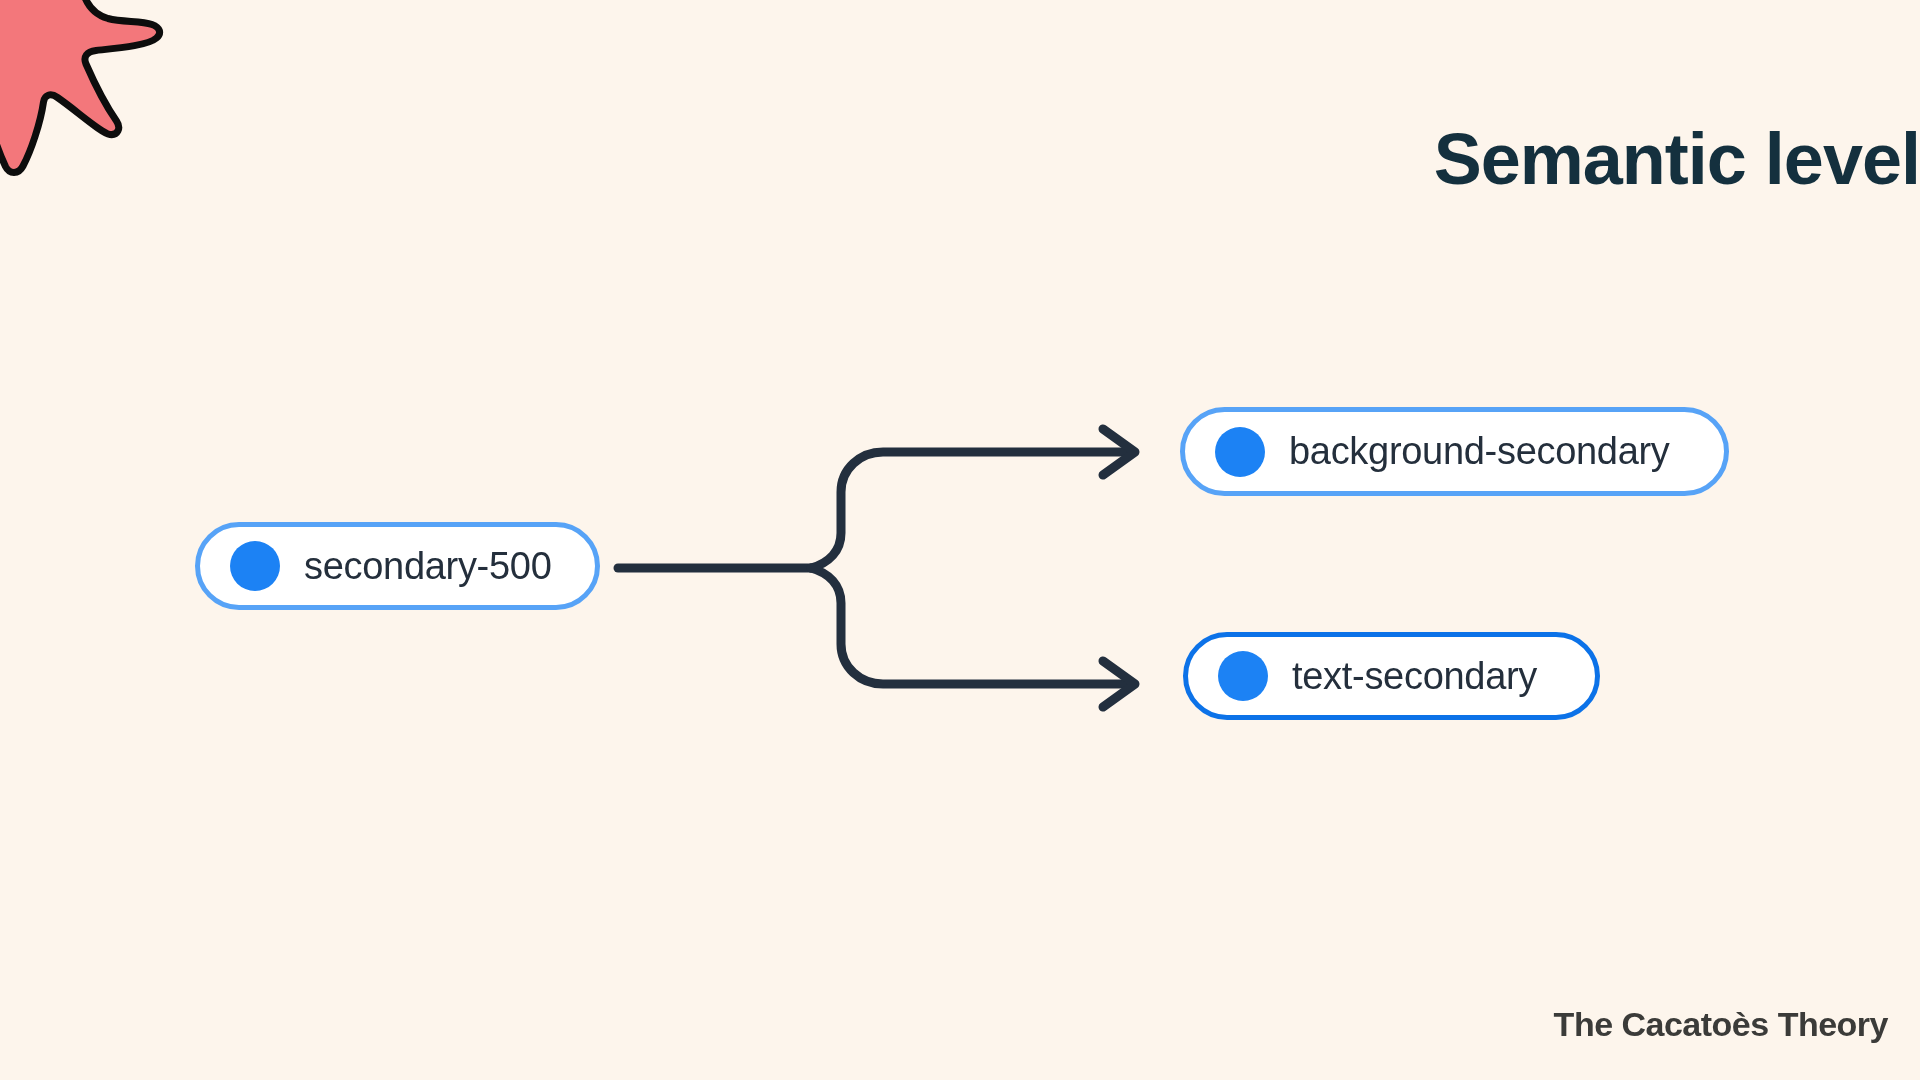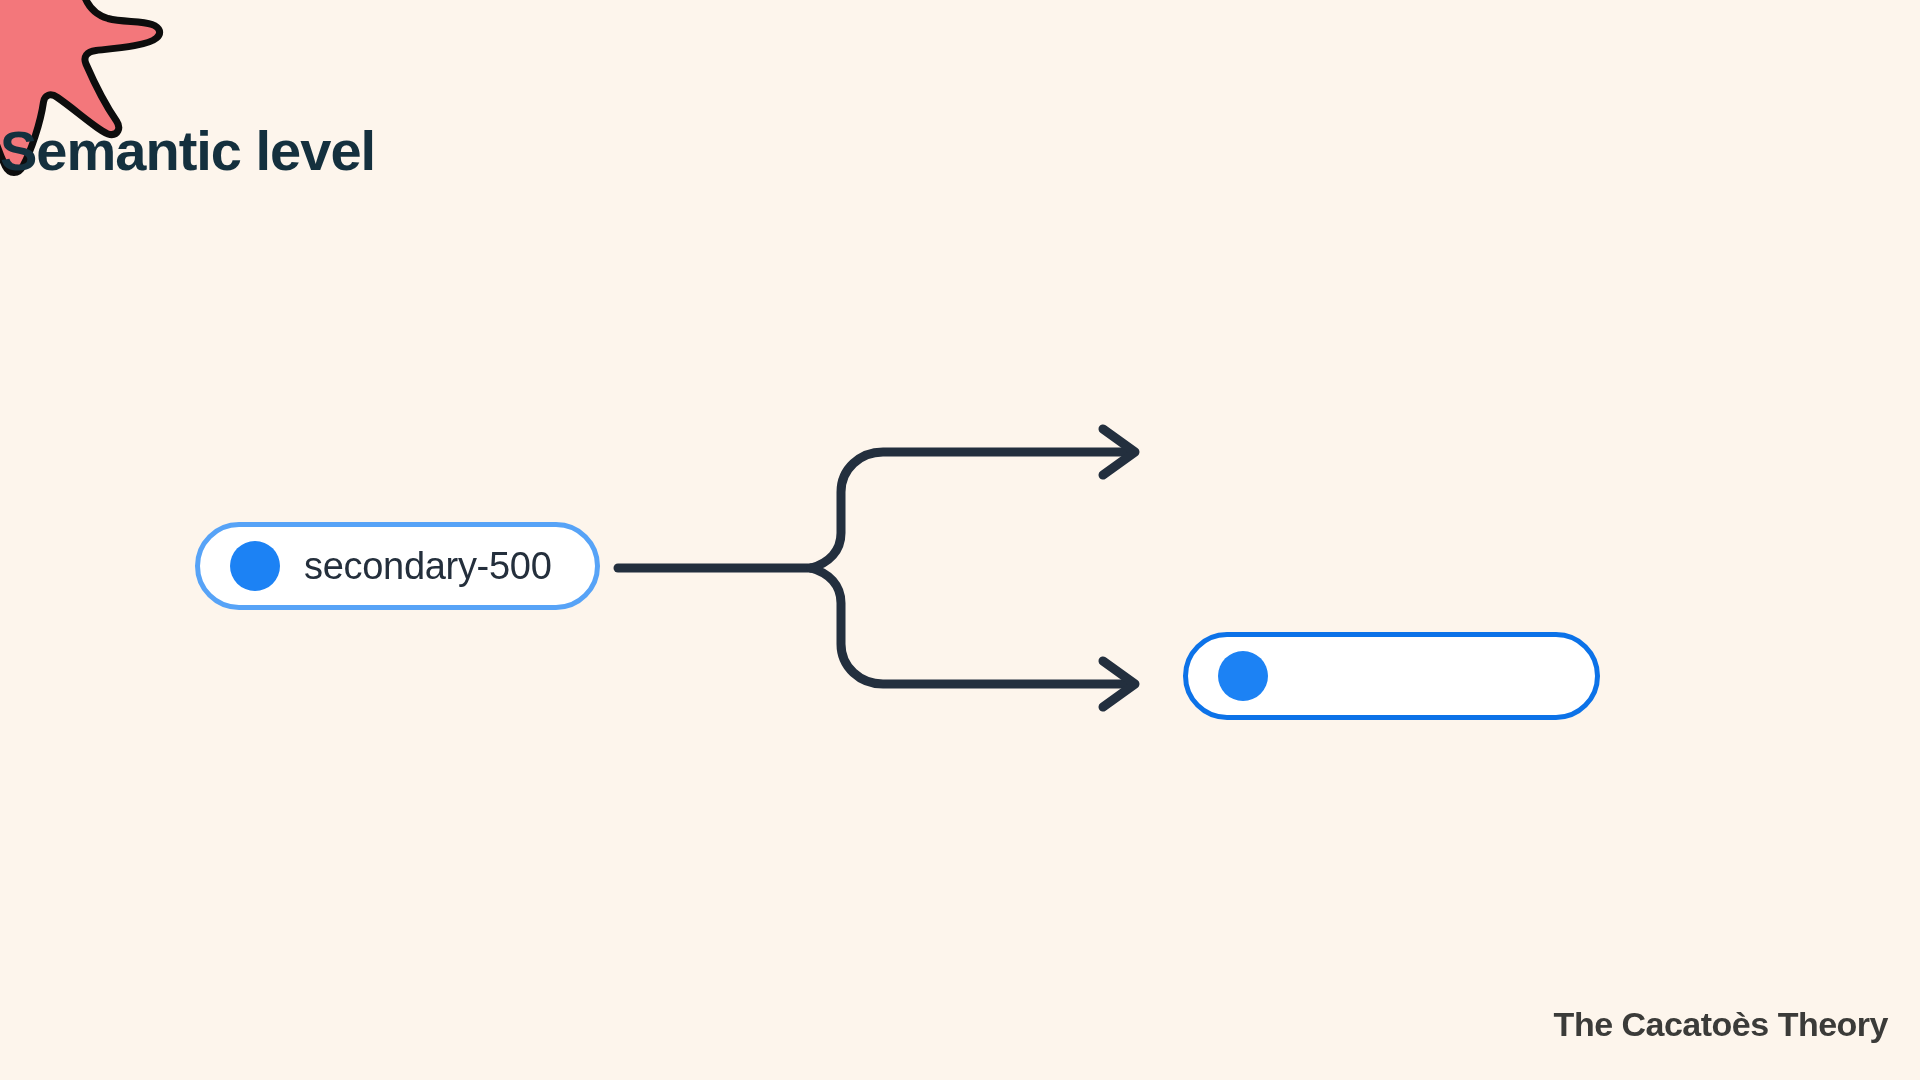--- a/index.html
+++ b/index.html
@@ -15,22 +15,22 @@
     background: var(--background, #FDF5EC);
   }
 
   
   .title {
     position: absolute;
     top: 118px;
     left: 0;
     width: 100%;
     margin: 0;
-    text-align: left;
-    font-size: 56px;
+    text-align: right;
+    font-size: 72px;
     font-weight: 700;
     letter-spacing: -1px;
     color: var(--title-text, #14303E);
   }
 
   
   .starburst {
     position: absolute;
     top: 0;
     left: 0;
@@ -125,20 +125,25 @@
     <path d="M 1103 429 L 1135 452 L 1103 475"></path>
     <path d="M 811 568 C 829 573 841 585 841 603 L 841 644 C 841 667 860 684 883 684 L 1128 684"></path>
     <path d="M 1103 661 L 1135 684 L 1103 707"></path>
   </svg>
 
   <div class="node node-source">
     <span class="dot"></span>
     <span>secondary-500</span>
   </div>
 
+  <div class="node node-background">
+    <span class="dot"></span>
+    <span>background-secondary</span>
+  </div>
 
   <div class="node node-text">
     <span class="dot"></span>
+    <span>text-secondary</span>
   </div>
 
   <div class="footer">The Cacatoès Theory</div>
 
 </div>
 
 </body></html>

